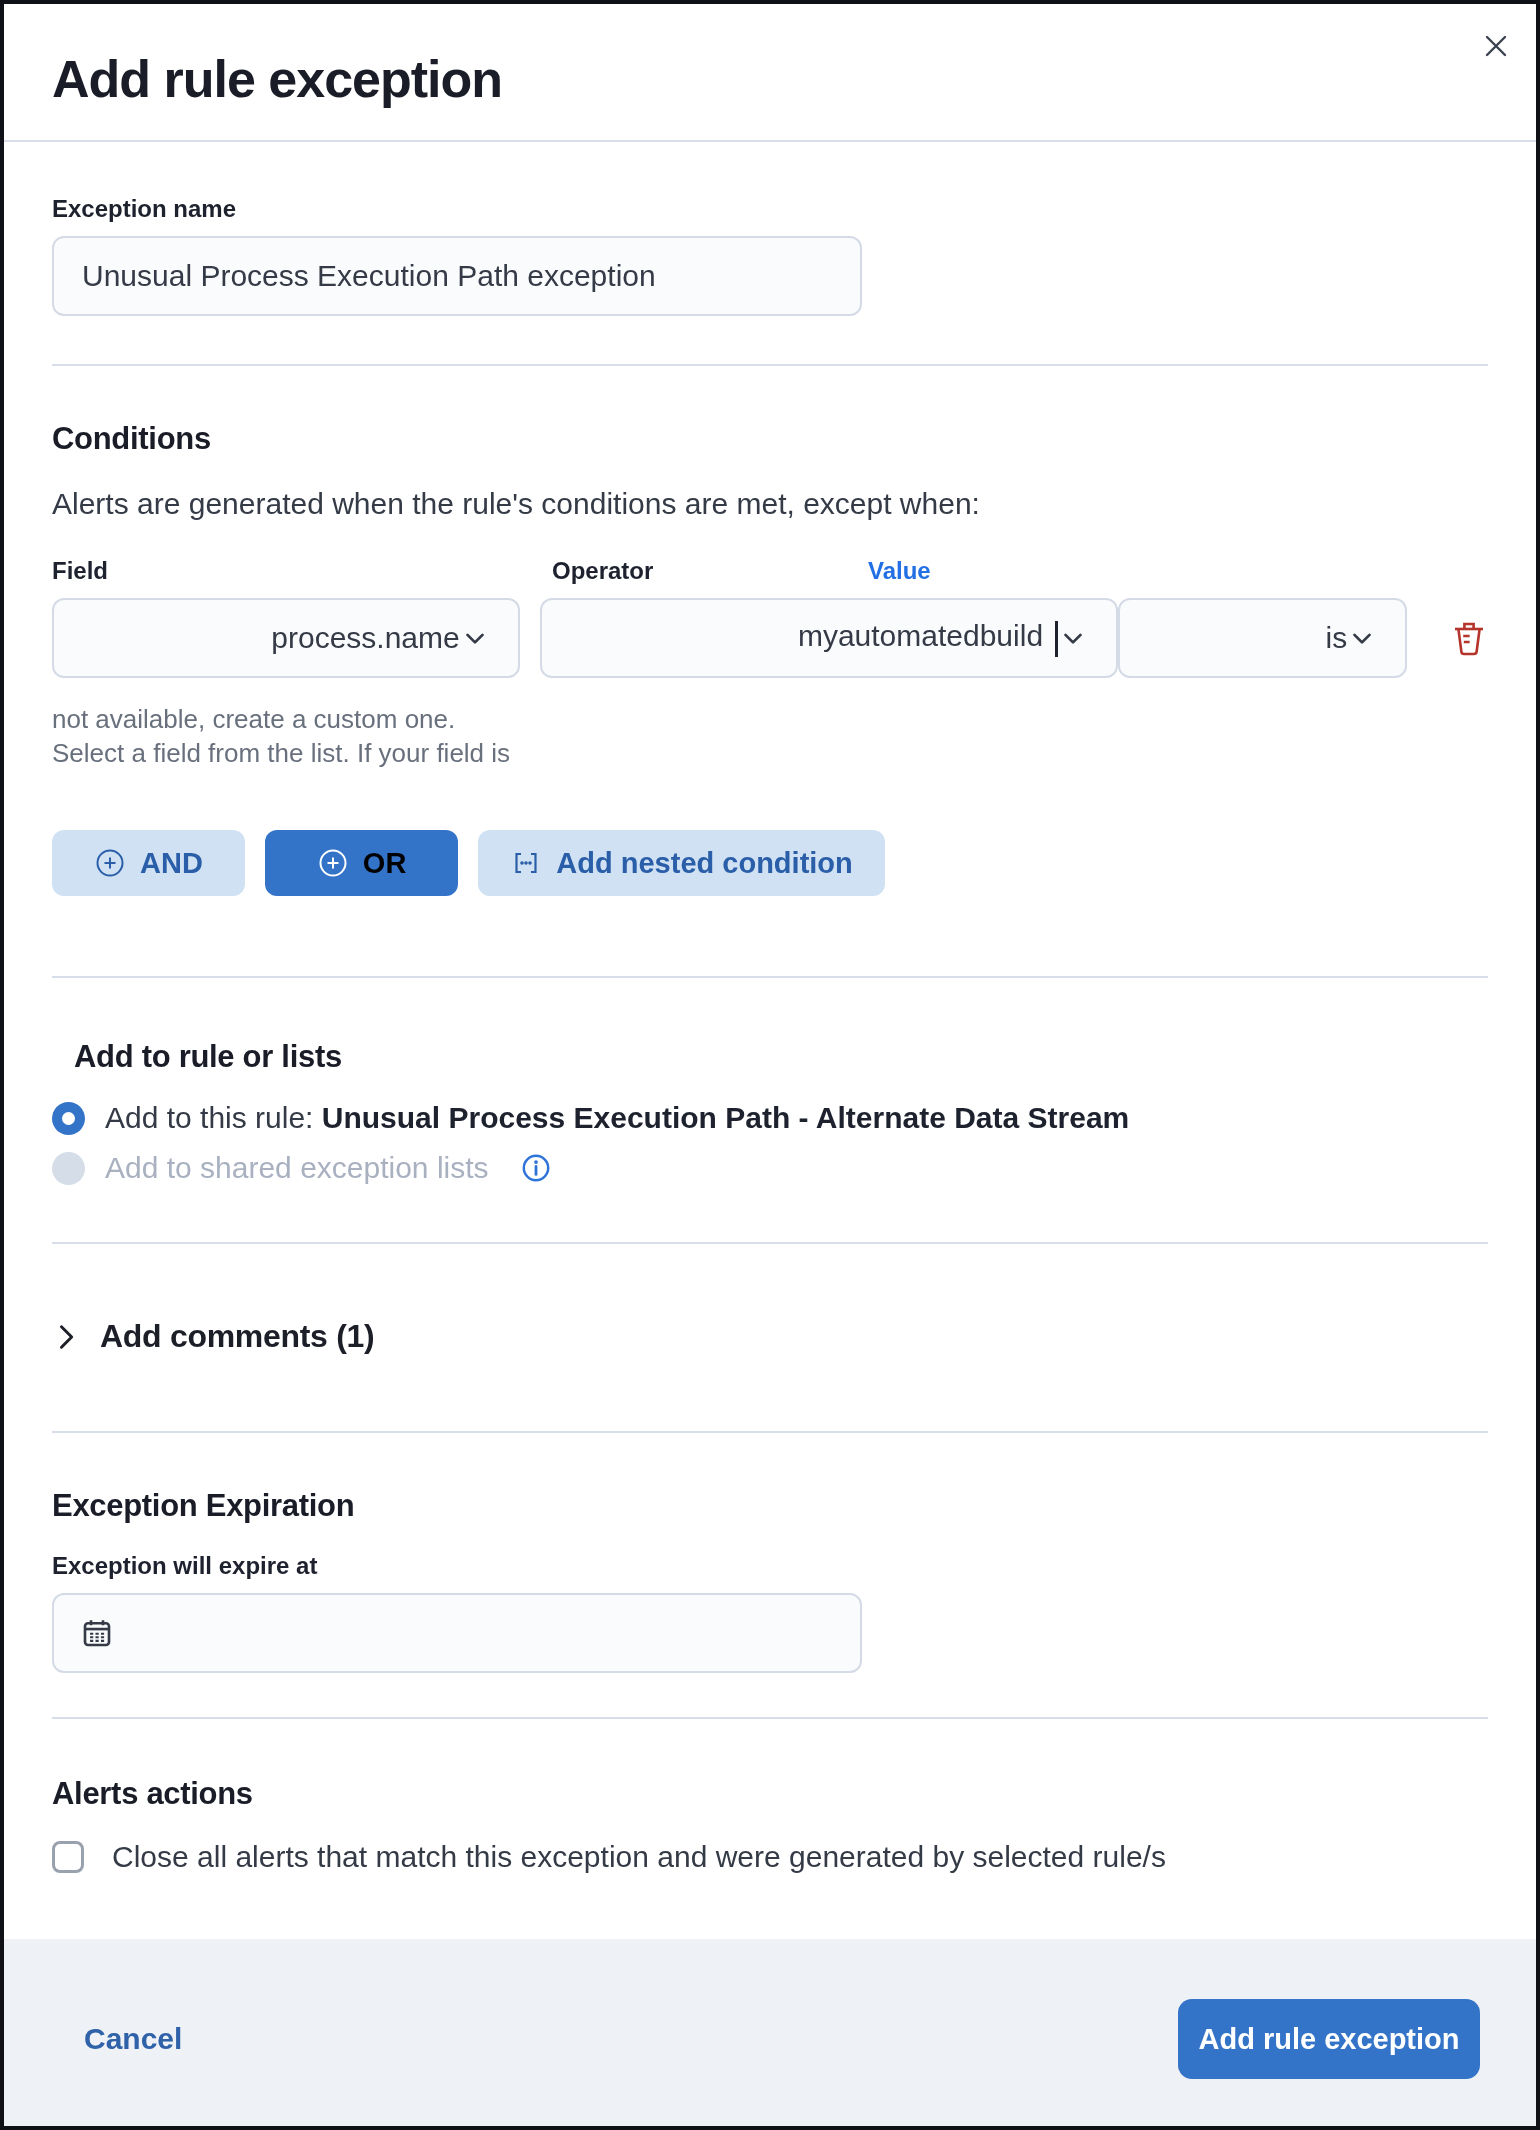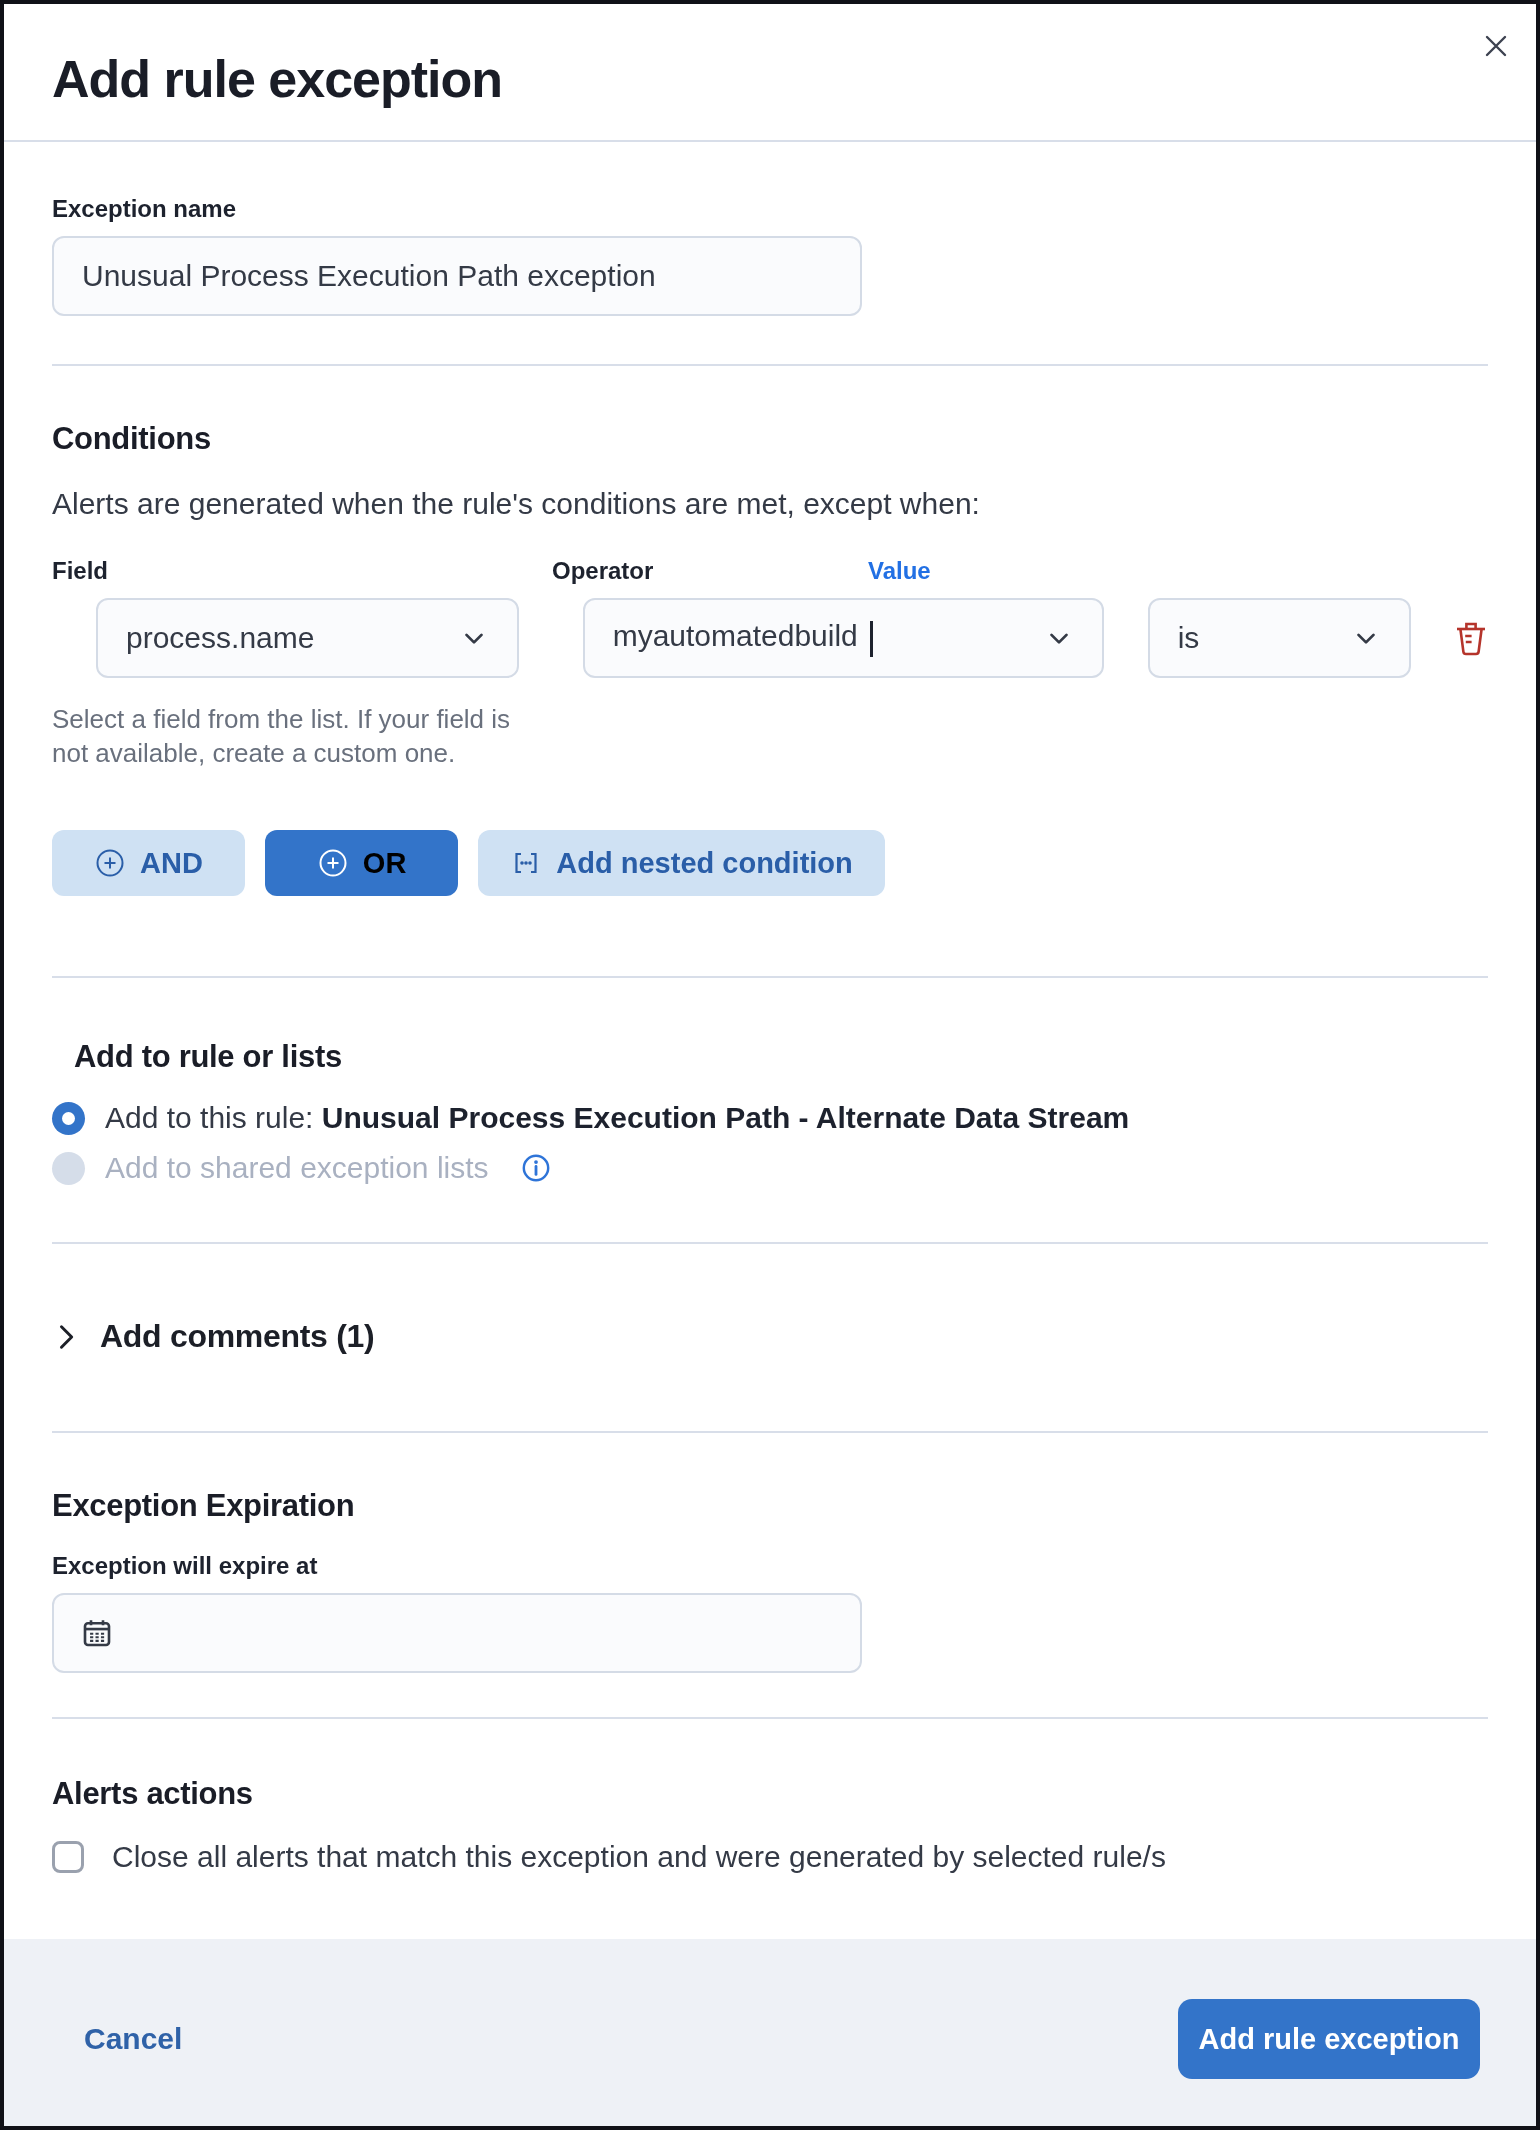--- a/index.html
+++ b/index.html
@@ -28,21 +28,21 @@
   input.native{border:none;outline:none;background:transparent;width:100%;font:inherit;color:inherit;padding:0;}
   .div-1{margin-top:48px;}
   .h-conditions{margin-top:54px;}
   .cond-desc{margin-top:28px;}
   .cond-labels{margin-top:34px;display:flex;}
   .col-field{width:480px;margin-right:20px;}
   .col-op{width:296px;margin-right:20px;}
   .col-val{width:594px;}
   .val-label{color:#2270e4;}
   .cond-selects{margin-top:12px;display:flex;align-items:center;}
-  .select{justify-content:space-between;cursor:pointer;margin-left:44px;}
+  .select{justify-content:flex-end;cursor:pointer;}
   .select .sel-text{white-space:nowrap;overflow:hidden;}
   .caret{display:inline-block;width:3px;height:36px;background:#1d222e;margin-left:12px;vertical-align:middle;}
   .trash-btn{background:none;border:none;padding:0;margin-left:22px;width:40px;height:40px;cursor:pointer;
     display:flex;align-items:center;justify-content:center;}
   .help-text{margin-top:24px;font-size:26px;line-height:34px;color:#69707d;width:480px;}
   .btn-row{margin-top:60px;display:flex;gap:20px;}
   .cond-btn{height:66px;border:none;border-radius:12px;display:inline-flex;align-items:center;gap:14px;
     font-family:"Liberation Sans",sans-serif;font-size:29px;font-weight:700;cursor:pointer;}
   .btn-light{background:#cfe1f3;color:#2a5ea8;}
   .btn-filled{background:#3374c9;color:#000000;}
@@ -146,22 +146,22 @@
             <path d="M1.5 4.5h14"></path>
             <path d="M6.2 4.5V2h4.6v2.5"></path>
             <path d="M3.2 4.5l1.5 11.4c.1.7.7 1.1 1.3 1.1h5c.6 0 1.2-.4 1.3-1.1l1.5-11.4"></path>
             <path d="M5.6 8h3.2M5.9 11h2.9"></path>
           </svg>
         </span>
       </button>
     </div>
 
     <div class="help-text">
+      <div>not available, create a custom one.</div>
       <div>Select a field from the list. If your field is</div>
-      <div>not available, create a custom one.</div>
     </div>
 
     <div class="btn-row">
       <button class="cond-btn btn-light btn-and">
         <span>
           <svg width="32" height="32" viewBox="0 0 32 32" fill="none" stroke="#2a5ea8" stroke-width="2">
               <circle cx="16" cy="16" r="12.5"></circle>
               <path d="M16 10.5v11M10.5 16h11"></path>
             </svg>
         </span>

